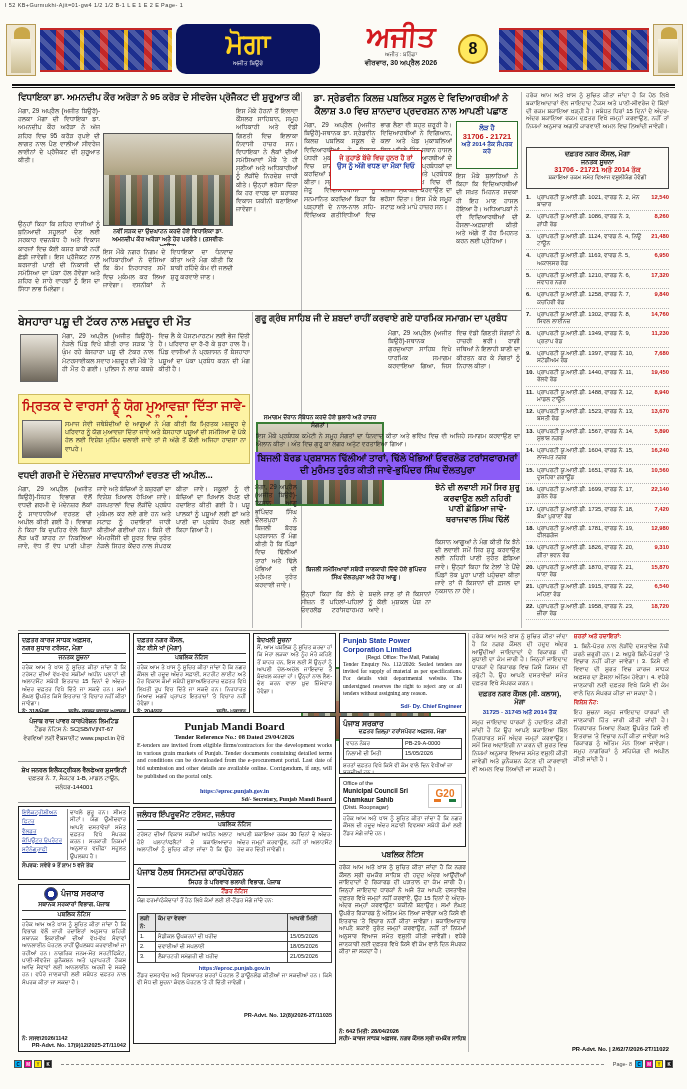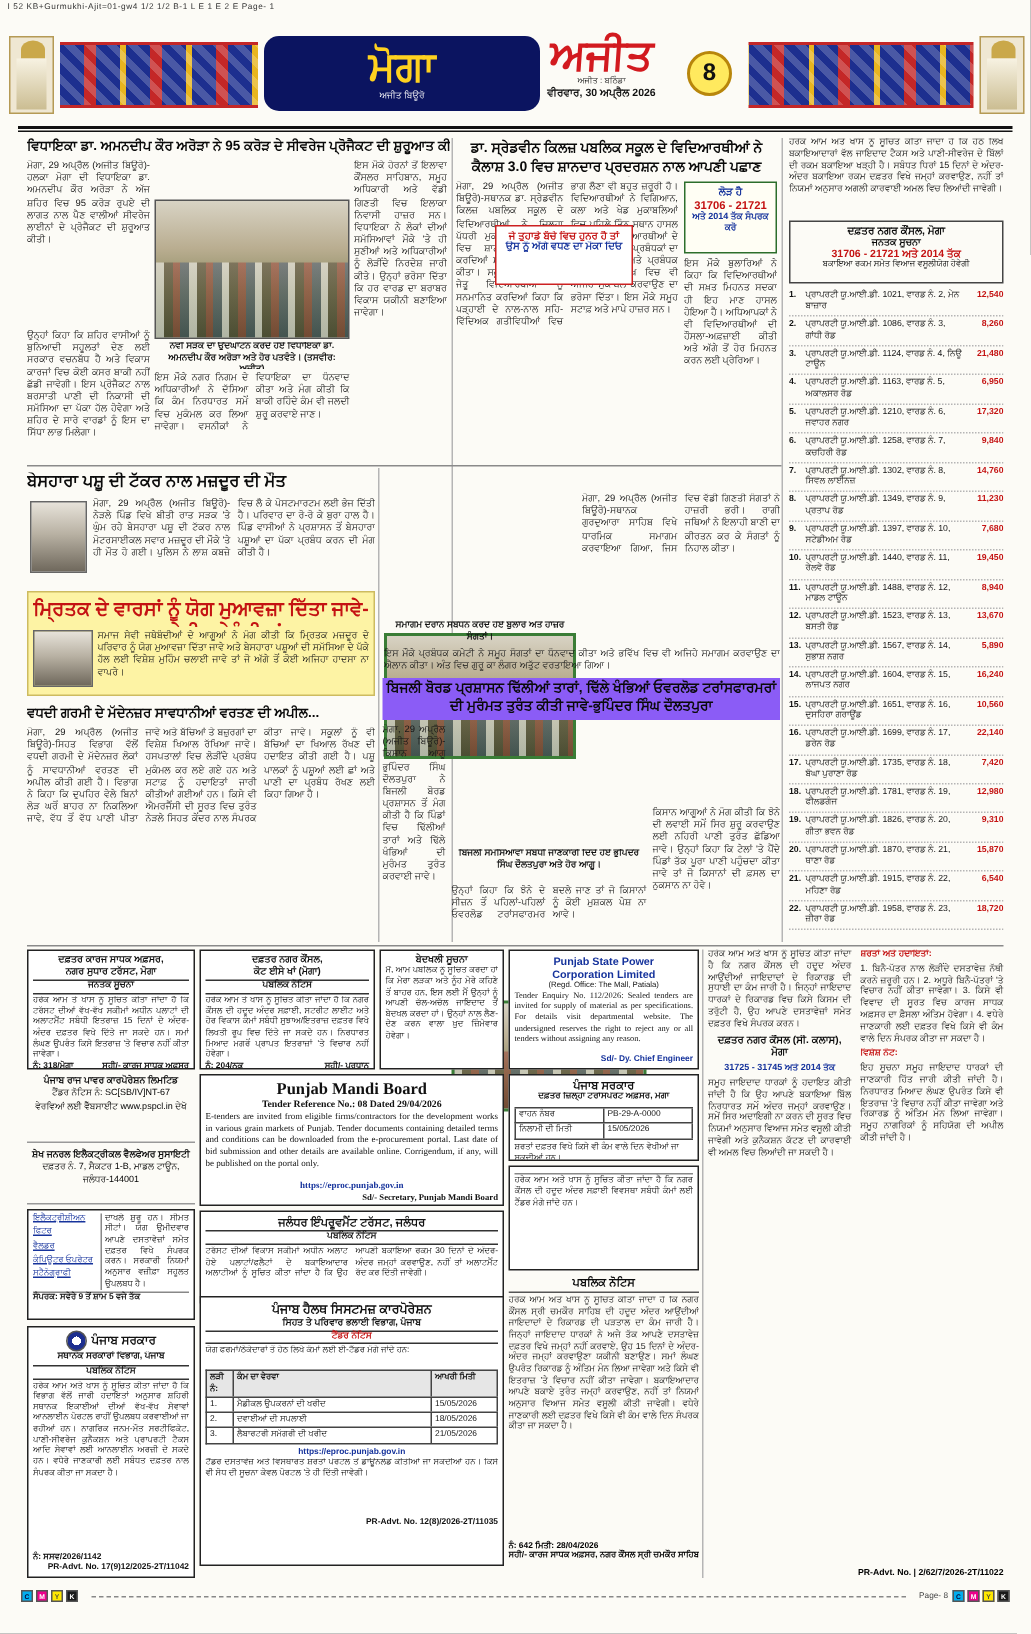--- a/index.html
+++ b/index.html
@@ -18,37 +18,37 @@
 .photo{position:relative;border:1px solid #555;background:linear-gradient(180deg,#d8d3c4 0%,#b9ad90 35%,#8a8a60 65%,#55603a 100%);overflow:hidden}
 .photo.green{border:2px solid #3a7d36}
 .ph-people{position:absolute;bottom:0;left:0;right:0;height:55%;background:repeating-linear-gradient(90deg,rgba(250,250,250,.55) 0 5px,rgba(60,50,40,.4) 5px 11px,rgba(160,40,40,.38) 11px 16px,rgba(30,60,120,.34) 16px 22px)}
 .portrait{border:1px solid #666;background:linear-gradient(180deg,#e7e3da 0%,#b9b2a4 45%,#6f685c 100%)}
 .caption{font-size:6px;font-weight:bold;text-align:center;line-height:1.25;color:#111;overflow:hidden}
 .vline{border-left:1px solid #b5b5b5}
 .hline{border-top:1px solid #8a8a8a}
 .pull{border:1.5px solid #cc2020;padding:3px 2px;color:#14309a;font-weight:bold;font-size:7.4px;text-align:center;line-height:1.35;background:#fff;overflow:hidden}
 .inset{border:1.5px solid #cc2020;background:#fff;text-align:center;padding:3px 2px;overflow:hidden}
 .adbox{border:1px solid #222;background:#fff;overflow:hidden;padding:2px 3px;font-size:5.6px;line-height:1.3;color:#111}
-.adbox .ah{font-weight:bold;text-align:center;font-size:6.4px;line-height:1.25}
+.adbox .ah{font-weight:bold;text-align:left;font-size:6.4px;line-height:1.25}
 .adbox .asub{font-weight:bold;text-align:center;font-size:6px;border-top:1px solid #333;border-bottom:1px solid #333;margin:1px 0}
 .adbox .abody{text-align:justify;overflow:hidden}
 .adbox .afoot{display:flex;justify-content:space-between;font-weight:bold;margin-top:2px}
 .serif{font-family:"Liberation Serif","DejaVu Serif",serif}
 .masthead{position:absolute;left:10px;right:10px;top:22px;height:58px}
 .mh-strip{position:absolute;top:6px;height:44px;
  background:repeating-linear-gradient(45deg,rgba(255,255,255,.2) 0 5px,transparent 5px 10px),
  repeating-linear-gradient(90deg,#1d2f8f 0 16px,#c42727 16px 24px,#1d2f8f 24px 40px,#e8b51f 40px 44px);
  border-top:2px solid #c42727;border-bottom:2px solid #c42727}
 .mh-left{left:30px;width:132px}
 .mh-right{right:28px;width:150px}
 .temple{position:absolute;top:2px;width:30px;height:52px;background:#efe7d2;border:1px solid #b59a55;overflow:hidden}
 .temple .dome{position:absolute;top:2px;left:7px;width:16px;height:12px;background:#caa84a;border-radius:50% 50% 0 0}
 .temple .tbody{position:absolute;top:14px;left:4px;right:4px;bottom:2px;background:linear-gradient(180deg,#f7f2e2,#cbbd92)}
 .t-left{left:-4px}.t-right{right:-6px}
-.city-box{position:absolute;left:166px;top:2px;width:184px;height:50px;background:#0b1460;border-radius:10px;display:flex;flex-direction:column;align-items:center;justify-content:center}
+.city-box{position:absolute;left:166px;top:2px;width:144px;height:50px;background:#0b1460;border-radius:10px;display:flex;flex-direction:column;align-items:center;justify-content:center}
 .city{font-size:27px;font-weight:bold;color:#ffd21f;line-height:1}
 .city-sub{font-size:6px;color:#fff;margin-top:2px}
 .brand-box{position:absolute;left:340px;top:0;width:102px;height:58px;text-align:center}
 .brand{font-size:28px;font-weight:bold;color:#d21a1f;line-height:1.05;transform:skewX(-4deg)}
 .brand-sub{font-size:5.5px;color:#222}
 .mdate{font-size:7px;font-weight:bold;color:#111;margin-top:1px}
 .pageno{position:absolute;left:448px;top:12px;width:30px;height:30px;border-radius:50%;background:#ffe95e;border:2px solid #b8860b;display:flex;align-items:center;justify-content:center;font-size:16px;font-weight:bold;color:#111}
 .toprule{position:absolute;left:12px;right:12px;top:84px;height:4px;border-top:2px solid #111;border-bottom:1px solid #111}
 .printline{position:absolute;left:5px;top:2px;right:5px;font-size:5.5px;color:#333;letter-spacing:.4px;white-space:nowrap;overflow:hidden}
 .rn-row{display:flex;gap:2px;border-bottom:1px dotted #b5b5b5;padding:2px 0;font-size:5.8px;line-height:1.25}
@@ -291,35 +291,37 @@
       <div class="portrait" style="width:40px;height:38px;flex:none"></div>
       <div class="txt" style="height:38px">ਸਮਾਜ ਸੇਵੀ ਜਥੇਬੰਦੀਆਂ ਦੇ ਆਗੂਆਂ ਨੇ ਮੰਗ ਕੀਤੀ ਕਿ ਮ੍ਰਿਤਕ ਮਜ਼ਦੂਰ ਦੇ ਪਰਿਵਾਰ ਨੂੰ ਯੋਗ ਮੁਆਵਜ਼ਾ ਦਿੱਤਾ ਜਾਵੇ ਅਤੇ ਬੇਸਹਾਰਾ ਪਸ਼ੂਆਂ ਦੀ ਸਮੱਸਿਆ ਦੇ ਪੱਕੇ ਹੱਲ ਲਈ ਵਿਸ਼ੇਸ਼ ਮੁਹਿੰਮ ਚਲਾਈ ਜਾਵੇ ਤਾਂ ਜੋ ਅੱਗੇ ਤੋਂ ਕੋਈ ਅਜਿਹਾ ਹਾਦਸਾ ਨਾ ਵਾਪਰੇ।</div>
     </div>
   </div>
 
   <div class="b hl nowrap" style="left:18px;top:470px;width:232px;height:13px;font-size:9px">ਵਧਦੀ ਗਰਮੀ ਦੇ ਮੱਦੇਨਜ਼ਰ ਸਾਵਧਾਨੀਆਂ ਵਰਤਣ ਦੀ ਅਪੀਲ...</div>
   <div class="b txt c3" style="left:18px;top:485px;width:232px;height:143px">ਮੋਗਾ, 29 ਅਪ੍ਰੈਲ (ਅਜੀਤ ਬਿਊਰੋ)-ਸਿਹਤ ਵਿਭਾਗ ਵੱਲੋਂ ਵਧਦੀ ਗਰਮੀ ਦੇ ਮੱਦੇਨਜ਼ਰ ਲੋਕਾਂ ਨੂੰ ਸਾਵਧਾਨੀਆਂ ਵਰਤਣ ਦੀ ਅਪੀਲ ਕੀਤੀ ਗਈ ਹੈ। ਵਿਭਾਗ ਨੇ ਕਿਹਾ ਕਿ ਦੁਪਹਿਰ ਵੇਲੇ ਬਿਨਾਂ ਲੋੜ ਘਰੋਂ ਬਾਹਰ ਨਾ ਨਿਕਲਿਆ ਜਾਵੇ, ਵੱਧ ਤੋਂ ਵੱਧ ਪਾਣੀ ਪੀਤਾ ਜਾਵੇ ਅਤੇ ਬੱਚਿਆਂ ਤੇ ਬਜ਼ੁਰਗਾਂ ਦਾ ਵਿਸ਼ੇਸ਼ ਖਿਆਲ ਰੱਖਿਆ ਜਾਵੇ। ਹਸਪਤਾਲਾਂ ਵਿਚ ਲੋੜੀਂਦੇ ਪ੍ਰਬੰਧ ਮੁਕੰਮਲ ਕਰ ਲਏ ਗਏ ਹਨ ਅਤੇ ਸਟਾਫ਼ ਨੂੰ ਹਦਾਇਤਾਂ ਜਾਰੀ ਕੀਤੀਆਂ ਗਈਆਂ ਹਨ। ਕਿਸੇ ਵੀ ਐਮਰਜੈਂਸੀ ਦੀ ਸੂਰਤ ਵਿਚ ਤੁਰੰਤ ਨੇੜਲੇ ਸਿਹਤ ਕੇਂਦਰ ਨਾਲ ਸੰਪਰਕ ਕੀਤਾ ਜਾਵੇ। ਸਕੂਲਾਂ ਨੂੰ ਵੀ ਬੱਚਿਆਂ ਦਾ ਖਿਆਲ ਰੱਖਣ ਦੀ ਹਦਾਇਤ ਕੀਤੀ ਗਈ ਹੈ। ਪਸ਼ੂ ਪਾਲਕਾਂ ਨੂੰ ਪਸ਼ੂਆਂ ਲਈ ਛਾਂ ਅਤੇ ਪਾਣੀ ਦਾ ਪ੍ਰਬੰਧ ਰੱਖਣ ਲਈ ਕਿਹਾ ਗਿਆ ਹੈ।</div>
 
   <div class="b vline" style="left:252px;top:312px;height:316px"></div>
 
+  <div class="b hl nowrap" style="left:255px;top:313px;width:265px;height:13px;font-size:8.8px">ਗੁਰੂ ਗ੍ਰੰਥ ਸਾਹਿਬ ਜੀ ਦੇ ਸ਼ਬਦਾਂ ਰਾਹੀਂ ਕਰਵਾਏ ਗਏ ਧਾਰਮਿਕ ਸਮਾਗਮ ਦਾ ਪ੍ਰਬੰਧ</div>
   <div class="b photo green" style="left:256px;top:329px;width:128px;height:84px">
       <div class="ph-people"></div>
     </div>
   <div class="b caption" style="left:256px;top:414px;width:128px;height:16px">ਸਮਾਗਮ ਦੌਰਾਨ ਸੰਬੋਧਨ ਕਰਦੇ ਹੋਏ ਬੁਲਾਰੇ ਅਤੇ ਹਾਜ਼ਰ ਸੰਗਤਾਂ।</div>
   <div class="b txt c2" style="left:388px;top:329px;width:132px;height:100px">ਮੋਗਾ, 29 ਅਪ੍ਰੈਲ (ਅਜੀਤ ਬਿਊਰੋ)-ਸਥਾਨਕ ਗੁਰਦੁਆਰਾ ਸਾਹਿਬ ਵਿਖੇ ਧਾਰਮਿਕ ਸਮਾਗਮ ਕਰਵਾਇਆ ਗਿਆ, ਜਿਸ ਵਿਚ ਵੱਡੀ ਗਿਣਤੀ ਸੰਗਤਾਂ ਨੇ ਹਾਜ਼ਰੀ ਭਰੀ। ਰਾਗੀ ਜਥਿਆਂ ਨੇ ਇਲਾਹੀ ਬਾਣੀ ਦਾ ਕੀਰਤਨ ਕਰ ਕੇ ਸੰਗਤਾਂ ਨੂੰ ਨਿਹਾਲ ਕੀਤਾ।</div>
   <div class="b txt" style="left:256px;top:432px;width:264px;height:16px">ਇਸ ਮੌਕੇ ਪ੍ਰਬੰਧਕ ਕਮੇਟੀ ਨੇ ਸਮੂਹ ਸੰਗਤਾਂ ਦਾ ਧੰਨਵਾਦ ਕੀਤਾ ਅਤੇ ਭਵਿੱਖ ਵਿਚ ਵੀ ਅਜਿਹੇ ਸਮਾਗਮ ਕਰਵਾਉਣ ਦਾ ਐਲਾਨ ਕੀਤਾ। ਅੰਤ ਵਿਚ ਗੁਰੂ ਕਾ ਲੰਗਰ ਅਤੁੱਟ ਵਰਤਾਇਆ ਗਿਆ।</div>
 
   <div class="b a7band hl" style="left:255px;top:452px;width:265px;height:28px;font-size:9.2px;line-height:1.3">ਬਿਜਲੀ ਬੋਰਡ ਪ੍ਰਸ਼ਾਸਨ ਢਿੱਲੀਆਂ ਤਾਰਾਂ, ਢਿੱਲੇ ਖੰਭਿਆਂ ਓਵਰਲੋਡ ਟਰਾਂਸਫਾਰਮਰਾਂ ਦੀ ਮੁਰੰਮਤ ਤੁਰੰਤ ਕੀਤੀ ਜਾਵੇ-ਭੁਪਿੰਦਰ ਸਿੰਘ ਦੌਲਤਪੁਰਾ</div>
   <div class="b txt" style="left:255px;top:483px;width:42px;height:145px">ਮੋਗਾ, 29 ਅਪ੍ਰੈਲ (ਅਜੀਤ ਬਿਊਰੋ)-ਕਿਸਾਨ ਆਗੂ ਭੁਪਿੰਦਰ ਸਿੰਘ ਦੌਲਤਪੁਰਾ ਨੇ ਬਿਜਲੀ ਬੋਰਡ ਪ੍ਰਸ਼ਾਸਨ ਤੋਂ ਮੰਗ ਕੀਤੀ ਹੈ ਕਿ ਪਿੰਡਾਂ ਵਿਚ ਢਿੱਲੀਆਂ ਤਾਰਾਂ ਅਤੇ ਢਿੱਲੇ ਖੰਭਿਆਂ ਦੀ ਮੁਰੰਮਤ ਤੁਰੰਤ ਕਰਵਾਈ ਜਾਵੇ।</div>
   <div class="b photo green" style="left:301px;top:490px;width:130px;height:74px">
       <div class="ph-people"></div>
     </div>
   <div class="b caption" style="left:301px;top:566px;width:130px;height:22px">ਬਿਜਲੀ ਸਮੱਸਿਆਵਾਂ ਸਬੰਧੀ ਜਾਣਕਾਰੀ ਦਿੰਦੇ ਹੋਏ ਭੁਪਿੰਦਰ ਸਿੰਘ ਦੌਲਤਪੁਰਾ ਅਤੇ ਹੋਰ ਆਗੂ।</div>
   <div class="b txt c2" style="left:301px;top:590px;width:130px;height:38px">ਉਨ੍ਹਾਂ ਕਿਹਾ ਕਿ ਝੋਨੇ ਦੇ ਸੀਜ਼ਨ ਤੋਂ ਪਹਿਲਾਂ-ਪਹਿਲਾਂ ਓਵਰਲੋਡ ਟਰਾਂਸਫਾਰਮਰ ਬਦਲੇ ਜਾਣ ਤਾਂ ਜੋ ਕਿਸਾਨਾਂ ਨੂੰ ਕੋਈ ਮੁਸ਼ਕਲ ਪੇਸ਼ ਨਾ ਆਵੇ।</div>
 
+  <div class="b hl center" style="left:435px;top:483px;width:85px;height:52px;font-size:8.2px;line-height:1.3">ਝੋਨੇ ਦੀ ਲਵਾਈ ਸਮੇਂ ਸਿਰ ਸ਼ੁਰੂ ਕਰਵਾਉਣ ਲਈ ਨਹਿਰੀ ਪਾਣੀ ਛੱਡਿਆ ਜਾਵੇ-ਥਰਾਜਵਾਲ ਸਿੰਘ ਢਿੱਲੋਂ</div>
   <div class="b txt" style="left:435px;top:538px;width:85px;height:90px">ਕਿਸਾਨ ਆਗੂਆਂ ਨੇ ਮੰਗ ਕੀਤੀ ਕਿ ਝੋਨੇ ਦੀ ਲਵਾਈ ਸਮੇਂ ਸਿਰ ਸ਼ੁਰੂ ਕਰਵਾਉਣ ਲਈ ਨਹਿਰੀ ਪਾਣੀ ਤੁਰੰਤ ਛੱਡਿਆ ਜਾਵੇ। ਉਨ੍ਹਾਂ ਕਿਹਾ ਕਿ ਟੇਲਾਂ 'ਤੇ ਪੈਂਦੇ ਪਿੰਡਾਂ ਤੱਕ ਪੂਰਾ ਪਾਣੀ ਪਹੁੰਚਦਾ ਕੀਤਾ ਜਾਵੇ ਤਾਂ ਜੋ ਕਿਸਾਨਾਂ ਦੀ ਫ਼ਸਲ ਦਾ ਨੁਕਸਾਨ ਨਾ ਹੋਵੇ।</div>
 
   <div class="b hline" style="left:18px;top:630px;width:651px"></div>
 
   <div class="b adbox" style="left:18px;top:633px;width:112px;height:80px">
     <div class="ah">ਦਫ਼ਤਰ ਕਾਰਜ ਸਾਧਕ ਅਫ਼ਸਰ,</div>
     <div class="ah">ਨਗਰ ਸੁਧਾਰ ਟਰੱਸਟ, ਮੋਗਾ</div>
     <div class="asub">ਜਨਤਕ ਸੂਚਨਾ</div>
     <div class="abody" style="height:42px">ਹਰੇਕ ਆਮ ਤੇ ਖਾਸ ਨੂੰ ਸੂਚਿਤ ਕੀਤਾ ਜਾਂਦਾ ਹੈ ਕਿ ਟਰੱਸਟ ਦੀਆਂ ਵੱਖ-ਵੱਖ ਸਕੀਮਾਂ ਅਧੀਨ ਪਲਾਟਾਂ ਦੀ ਅਲਾਟਮੈਂਟ ਸਬੰਧੀ ਇਤਰਾਜ਼ 15 ਦਿਨਾਂ ਦੇ ਅੰਦਰ-ਅੰਦਰ ਦਫ਼ਤਰ ਵਿਖੇ ਦਿੱਤੇ ਜਾ ਸਕਦੇ ਹਨ। ਸਮਾਂ ਲੰਘਣ ਉਪਰੰਤ ਕਿਸੇ ਇਤਰਾਜ਼ 'ਤੇ ਵਿਚਾਰ ਨਹੀਂ ਕੀਤਾ ਜਾਵੇਗਾ।</div>
     <div class="afoot">
@@ -475,20 +477,31 @@
 
         <div class="s-tr">
           <span>ਨਿਲਾਮੀ ਦੀ ਮਿਤੀ</span>
           <span>15/05/2026</span>
         </div>
       </div>
     <div style="margin-top:2px">ਸ਼ਰਤਾਂ ਦਫ਼ਤਰ ਵਿਖੇ ਕਿਸੇ ਵੀ ਕੰਮ ਵਾਲੇ ਦਿਨ ਵੇਖੀਆਂ ਜਾ ਸਕਦੀਆਂ ਹਨ।</div>
   </div>
 
   <div class="b adbox" style="left:339px;top:777px;width:127px;height:70px">
+    <div style="display:flex;gap:3px;align-items:center">
+      <div style="flex:1">
+        <div style="font-size:5.6px">Office of the</div>
+        <div class="hl" style="font-size:6.4px">Municipal Council Sri Chamkaur Sahib</div>
+        <div style="font-size:5.6px">(Distt. Roopnagar)</div>
+      </div>
+      <div class="g20logo">
+        <div class="g20txt">G20</div>
+        <div class="g20bar"></div>
+      </div>
+    </div>
     <div class="abody" style="height:30px;margin-top:2px;border-top:1px solid #888;padding-top:1px">ਹਰੇਕ ਆਮ ਅਤੇ ਖਾਸ ਨੂੰ ਸੂਚਿਤ ਕੀਤਾ ਜਾਂਦਾ ਹੈ ਕਿ ਨਗਰ ਕੌਂਸਲ ਦੀ ਹਦੂਦ ਅੰਦਰ ਸਫ਼ਾਈ ਵਿਵਸਥਾ ਸਬੰਧੀ ਕੰਮਾਂ ਲਈ ਟੈਂਡਰ ਮੰਗੇ ਜਾਂਦੇ ਹਨ।</div>
   </div>
 
   <div class="b" style="left:339px;top:850px;width:127px;height:202px;overflow:hidden">
     <div class="center hl" style="font-size:7.6px;border-bottom:1px solid #555;padding-bottom:1px">ਪਬਲਿਕ ਨੋਟਿਸ</div>
     <div class="txt" style="height:164px;font-size:5.9px;margin-top:2px">ਹਰੇਕ ਆਮ ਅਤੇ ਖਾਸ ਨੂੰ ਸੂਚਿਤ ਕੀਤਾ ਜਾਂਦਾ ਹੈ ਕਿ ਨਗਰ ਕੌਂਸਲ ਸ੍ਰੀ ਚਮਕੌਰ ਸਾਹਿਬ ਦੀ ਹਦੂਦ ਅੰਦਰ ਆਉਂਦੀਆਂ ਜਾਇਦਾਦਾਂ ਦੇ ਰਿਕਾਰਡ ਦੀ ਪੜਤਾਲ ਦਾ ਕੰਮ ਜਾਰੀ ਹੈ। ਜਿਨ੍ਹਾਂ ਜਾਇਦਾਦ ਧਾਰਕਾਂ ਨੇ ਅਜੇ ਤੱਕ ਆਪਣੇ ਦਸਤਾਵੇਜ਼ ਦਫ਼ਤਰ ਵਿਖੇ ਜਮ੍ਹਾਂ ਨਹੀਂ ਕਰਵਾਏ, ਉਹ 15 ਦਿਨਾਂ ਦੇ ਅੰਦਰ-ਅੰਦਰ ਜਮ੍ਹਾਂ ਕਰਵਾਉਣਾ ਯਕੀਨੀ ਬਣਾਉਣ। ਸਮਾਂ ਲੰਘਣ ਉਪਰੰਤ ਰਿਕਾਰਡ ਨੂੰ ਅੰਤਿਮ ਮੰਨ ਲਿਆ ਜਾਵੇਗਾ ਅਤੇ ਕਿਸੇ ਵੀ ਇਤਰਾਜ਼ 'ਤੇ ਵਿਚਾਰ ਨਹੀਂ ਕੀਤਾ ਜਾਵੇਗਾ। ਬਕਾਇਆਦਾਰ ਆਪਣੇ ਬਕਾਏ ਤੁਰੰਤ ਜਮ੍ਹਾਂ ਕਰਵਾਉਣ, ਨਹੀਂ ਤਾਂ ਨਿਯਮਾਂ ਅਨੁਸਾਰ ਵਿਆਜ ਸਮੇਤ ਵਸੂਲੀ ਕੀਤੀ ਜਾਵੇਗੀ। ਵਧੇਰੇ ਜਾਣਕਾਰੀ ਲਈ ਦਫ਼ਤਰ ਵਿਖੇ ਕਿਸੇ ਵੀ ਕੰਮ ਵਾਲੇ ਦਿਨ ਸੰਪਰਕ ਕੀਤਾ ਜਾ ਸਕਦਾ ਹੈ।</div>
     <div style="font-size:5.6px;font-weight:bold">ਨੰ: 642 ਮਿਤੀ: 28/04/2026</div>
     <div style="font-size:5.6px;font-weight:bold;text-align:right">ਸਹੀ/- ਕਾਰਜ ਸਾਧਕ ਅਫ਼ਸਰ, ਨਗਰ ਕੌਂਸਲ ਸ੍ਰੀ ਚਮਕੌਰ ਸਾਹਿਬ</div>
   </div>
 

